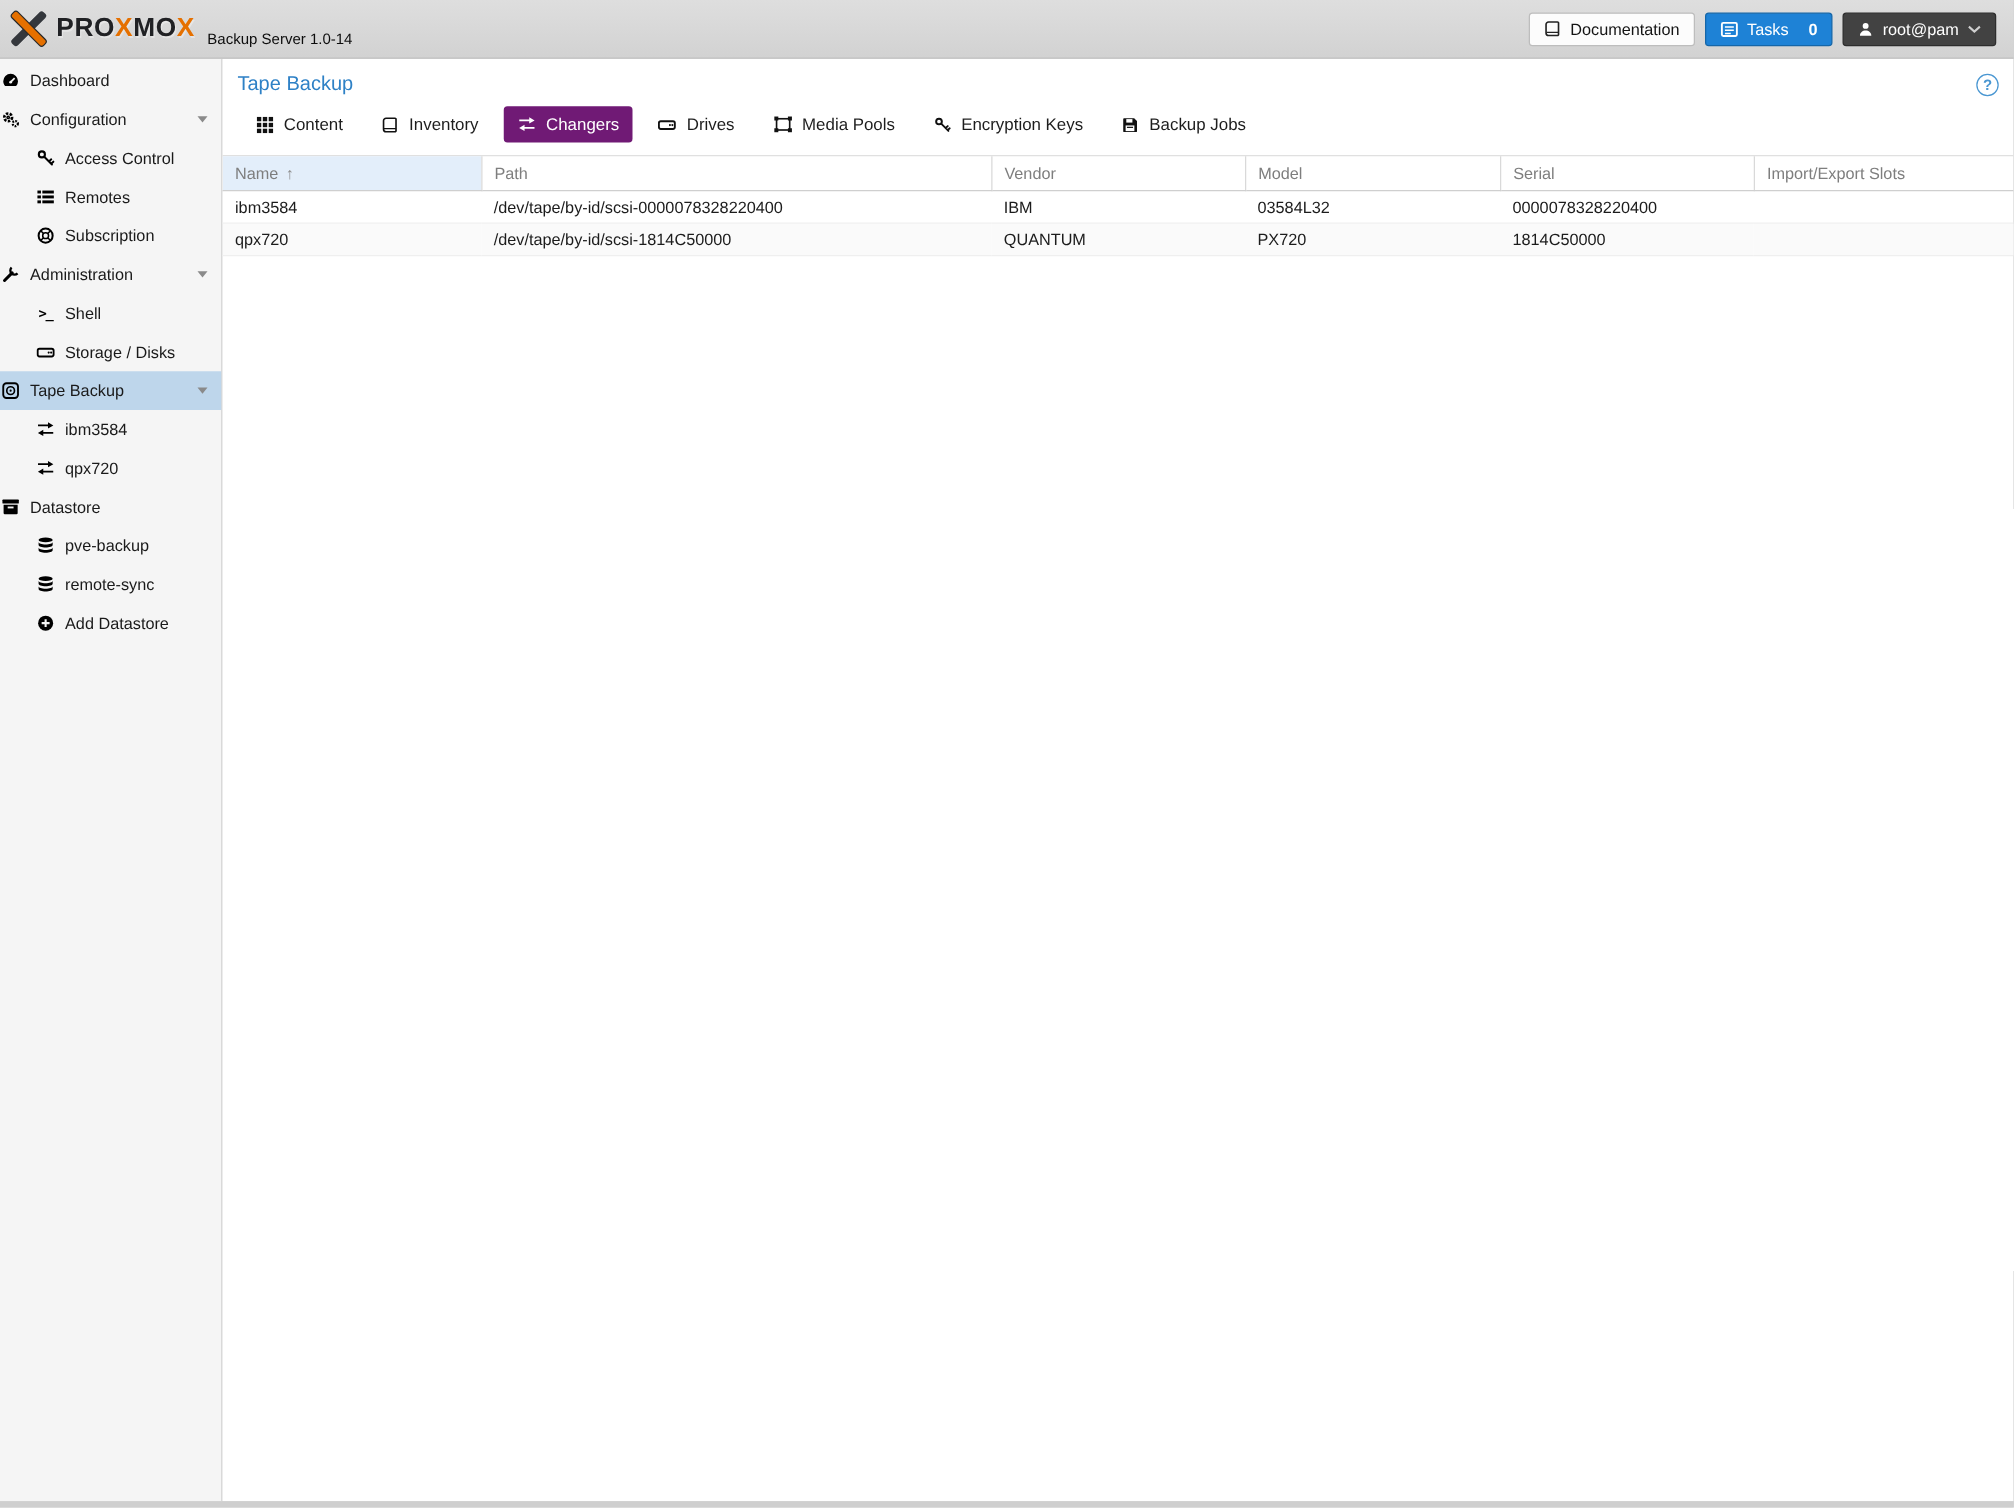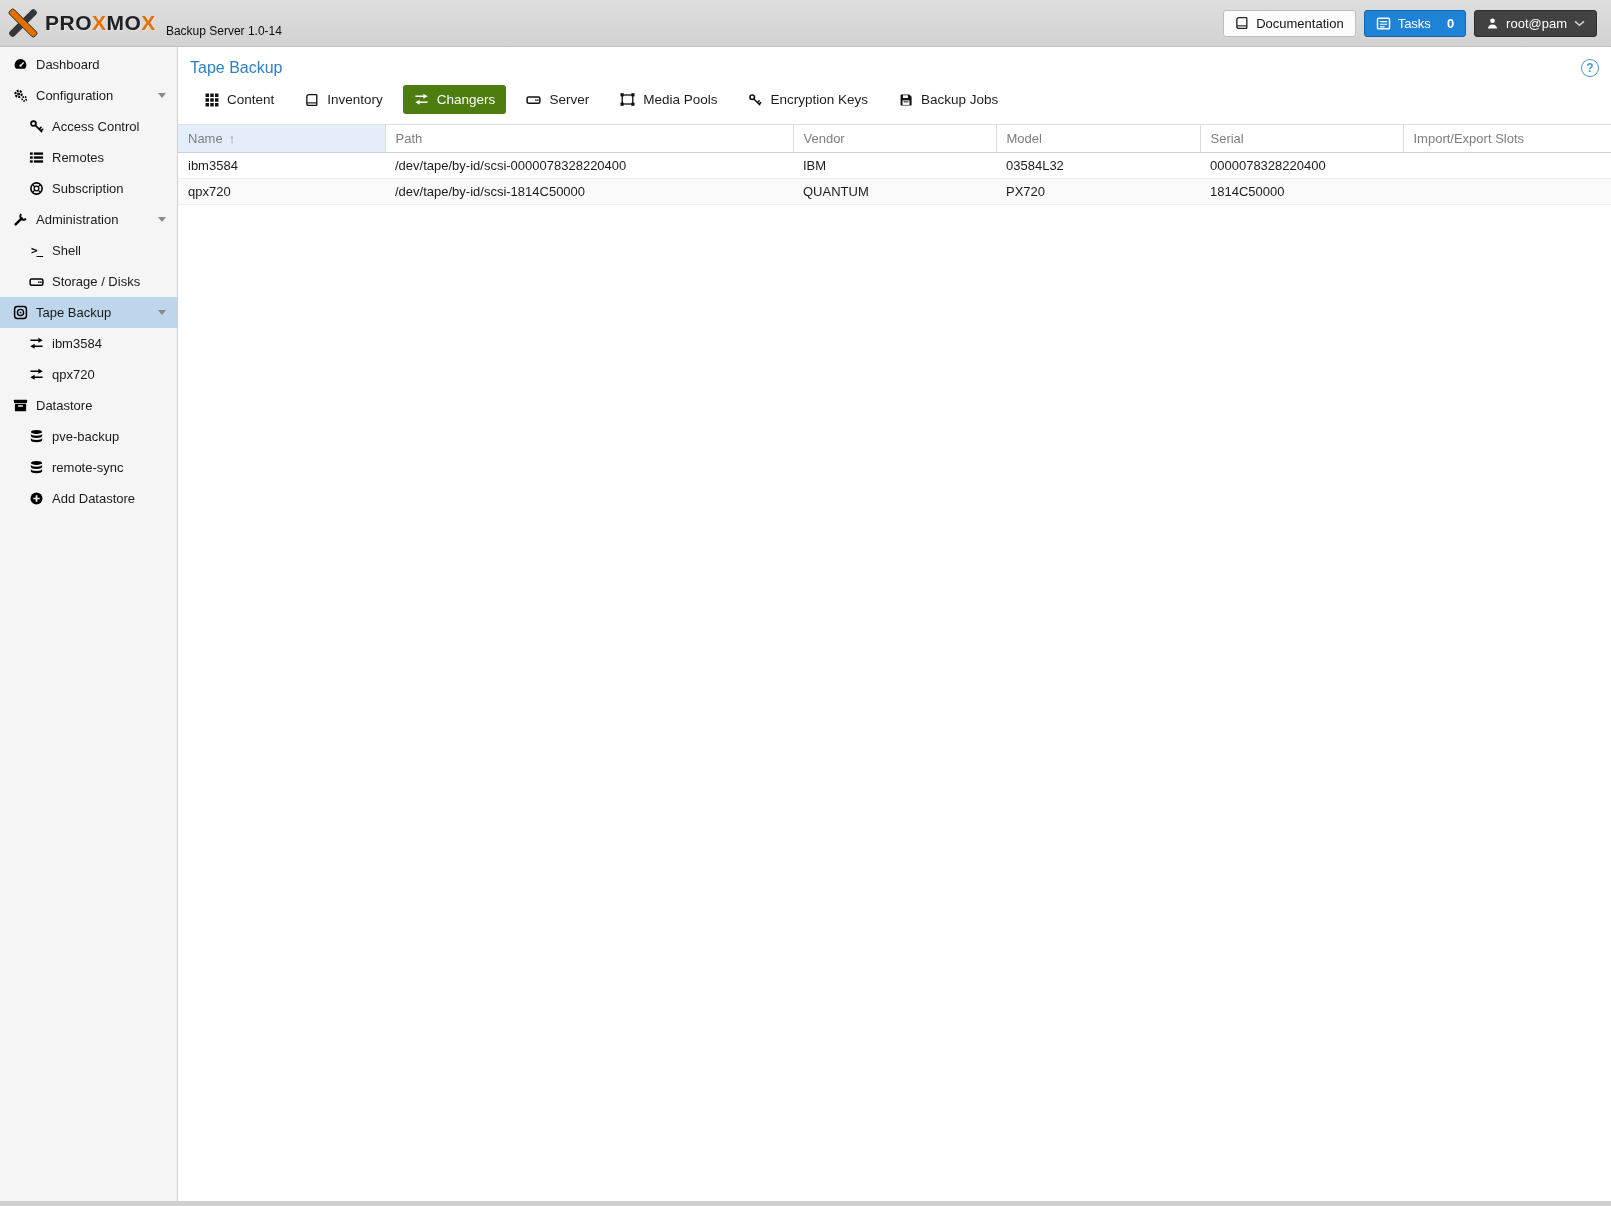--- a/index.html
+++ b/index.html
@@ -22,38 +22,38 @@
   .hbtn.tasks .count { margin-left:9px; font-weight:bold; }
   .hbtn.user { background:#424242; border:1px solid #2d2d2d; color:#fff; }
 
   
   .body-row { flex:1; display:flex; overflow:hidden; }
 
   
   .sidebar { width:178px; flex:0 0 178px; background:#f5f5f5; border-right:1px solid #cfcfcf; padding-top:2px; }
   .nav-item { position:relative; height:31px; display:flex; align-items:center; font-size:13px; color:#1a1a1a; cursor:pointer; }
   .nav-item .ni-icon { width:17px; display:flex; justify-content:center; margin-right:7px; color:#000; }
-  .nav-item.lvl0 { padding-left:12px; }
+  .nav-item.lvl0 { }
   .nav-item.lvl1 { padding-left:28px; }
   .nav-item.selected { background:#bed6eb; }
   .expander { position:absolute; right:11px; top:13px; width:0; height:0;
               border-left:4.5px solid transparent; border-right:4.5px solid transparent; border-top:5.5px solid #8a8a8a; }
   .shell-glyph { font-family:"DejaVu Sans Mono",monospace; font-weight:bold; font-size:11px; letter-spacing:-1px; }
 
   
   .content { flex:1; background:#fff; display:flex; flex-direction:column; }
   .titlebar { display:flex; align-items:flex-start; justify-content:space-between; padding:12px 12px 6px 12px; }
   .title { font-size:16px; color:#2e81c6; }
   .help-btn { width:18px; height:18px; border:1.5px solid #4a97d2; border-radius:50%; color:#4a97d2;
               font-size:12px; font-weight:bold; display:flex; align-items:center; justify-content:center; cursor:pointer; }
   .tabbar { display:flex; gap:9px; padding:2px 12px 10px 16px; border-bottom:1px solid #e0e0e0; }
   .tab { display:flex; align-items:center; gap:8px; padding:7px 11px; border:none; background:transparent;
          font-family:inherit; font-size:13.5px; color:#1d1d1d; border-radius:3px; cursor:pointer; }
   .tab .t-icon { display:flex; color:#111; }
-  .tab.active { background:#4d7c0f; color:#fff; }
+  .tab.active { background:#701a75; color:#fff; }
   .tab.active .t-icon { color:#fff; }
 
   .toolbar { display:flex; align-items:center; gap:9px; padding:7px 10px; border-bottom:1px solid #d8d8d8; }
   .btn { font-family:inherit; font-size:13px; padding:4px 11px; border-radius:3px; cursor:pointer; }
   .btn.enabled { border:1px solid #a8a8a8; background:linear-gradient(#fdfdfd,#ededed); color:#111; }
   .btn.disabled { border:1px solid #e0e0e0; background:#fbfbfb; color:#9d9d9d; cursor:default; }
   .tb-sep { width:1px; height:18px; background:#c9c9c9; }
 
   
   table { width:100%; border-collapse:collapse; table-layout:fixed; font-size:13px; }
@@ -321,21 +321,21 @@
         </button>
 
         <button class="tab">
           <span class="t-icon">
             <svg width="15" height="15" viewBox="0 0 16 16" fill="none" stroke="currentColor">
                 <rect x="1.2" y="5.3" width="13.6" height="6.6" rx="1.6" stroke-width="1.6"></rect>
                 <circle cx="10.6" cy="8.6" r=".9" fill="currentColor" stroke="none"></circle>
                 <circle cx="12.7" cy="8.6" r=".9" fill="currentColor" stroke="none"></circle>
               </svg>
           </span>
-          <span>Server</span>
+          <span>Drives</span>
         </button>
 
         <button class="tab">
           <span class="t-icon">
             <svg width="15" height="15" viewBox="0 0 16 16" fill="none" stroke="currentColor">
                 <rect x="2.4" y="3.2" width="11.2" height="9.6" stroke-width="1.4"></rect>
                 <rect x=".5" y="1.3" width="3.4" height="3.4" fill="currentColor" stroke="none"></rect>
                 <rect x="12.1" y="1.3" width="3.4" height="3.4" fill="currentColor" stroke="none"></rect>
                 <rect x=".5" y="11.3" width="3.4" height="3.4" fill="currentColor" stroke="none"></rect>
                 <rect x="12.1" y="11.3" width="3.4" height="3.4" fill="currentColor" stroke="none"></rect>

